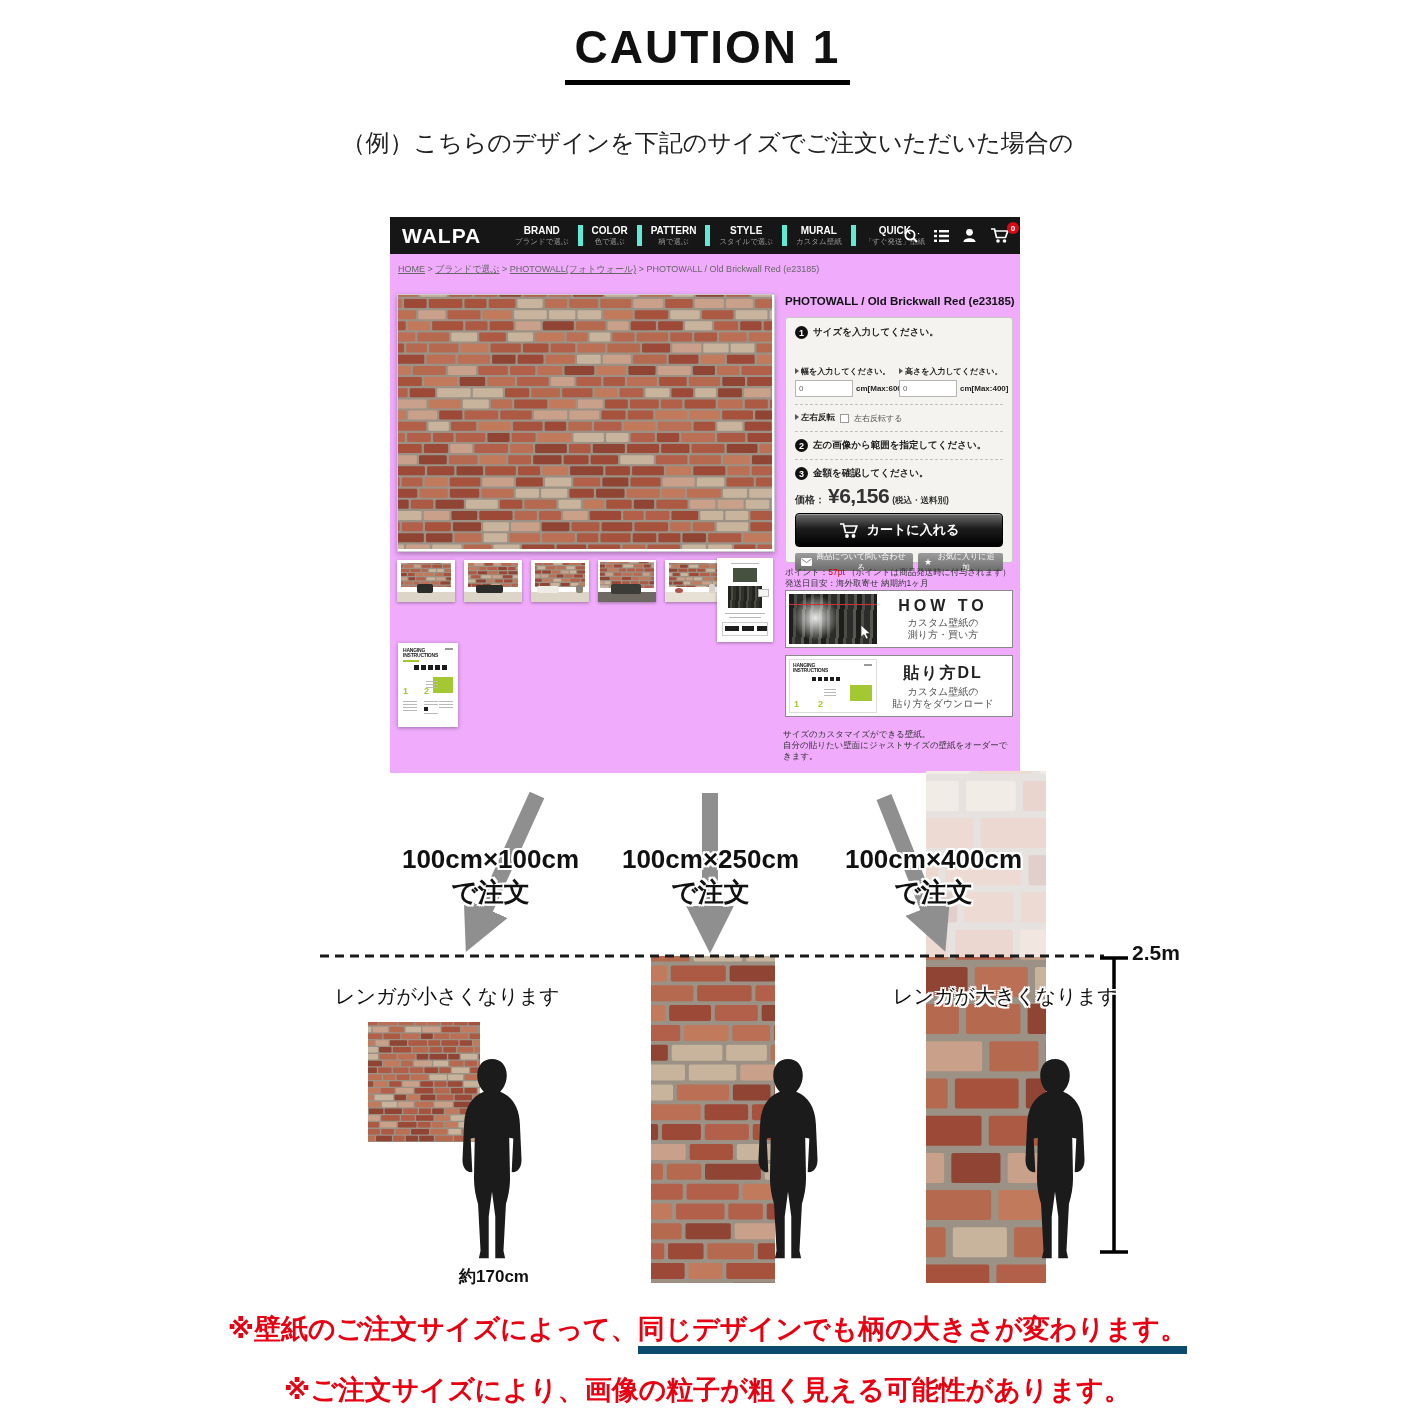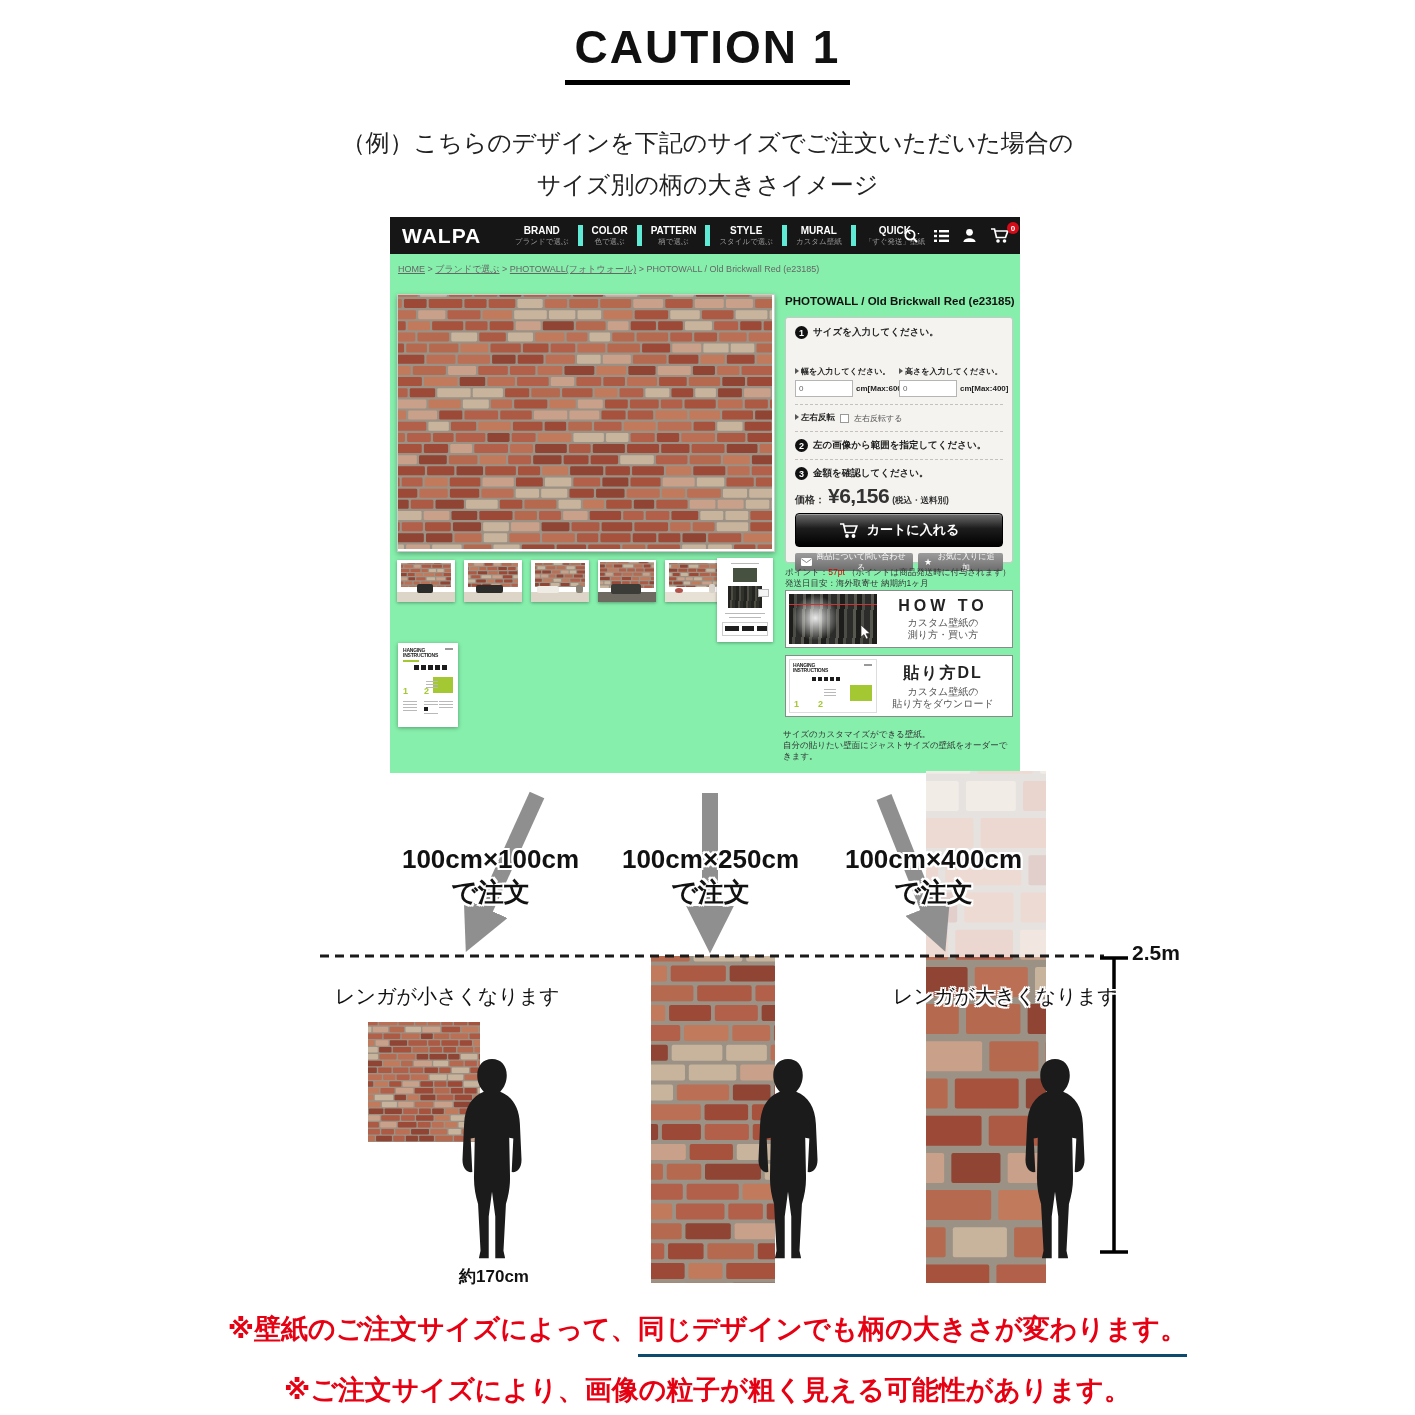--- a/index.html
+++ b/index.html
@@ -7,21 +7,21 @@
         font-family:"Liberation Sans","DejaVu Sans",sans-serif;color:#111;}
 
   
   .title-wrap{position:absolute;top:20px;left:0;width:100%;text-align:center;}
   .page-title{display:inline-block;font-size:46px;font-weight:bold;letter-spacing:2px;
               border-bottom:5px solid #000;padding:0 10px 6px;}
   .subtitle{position:absolute;top:122px;left:0;width:100%;text-align:center;
             font-size:24px;line-height:42px;color:#222;}
 
   
-  .site{position:absolute;left:390px;top:217px;width:630px;height:556px;background:#86efac;font-size:9px;}
+  .site{position:absolute;left:390px;top:217px;width:630px;height:556px;background:#f0abfc;font-size:9px;}
   .navbar{position:absolute;left:0;top:0;width:630px;height:37px;background:#161616;}
   .logo{position:absolute;left:12px;top:7px;font-size:21px;font-weight:bold;color:#fff;letter-spacing:1px;}
   .nav-items{position:absolute;left:116px;top:0;height:37px;display:flex;align-items:center;}
   .nav-item{padding:0 9px;text-align:center;border-left:5px solid #5eead4;cursor:pointer;}
   .nav-item:first-child{border-left:none;}
   .nav-label{font-size:10px;font-weight:bold;color:#fff;line-height:12px;}
   .nav-sub{font-size:7.5px;color:#9a9a9a;line-height:9px;}
   .nav-icons{position:absolute;right:10px;top:0;height:37px;display:flex;align-items:center;gap:13px;}
   .nav-ico{position:relative;display:inline-flex;}
   .cart-badge{position:absolute;right:-9px;top:-5px;width:12px;height:12px;border-radius:50%;
@@ -112,33 +112,32 @@
   .person{position:absolute;width:82px;height:206px;z-index:25;fill:#1b1b1b;}
   .person-h{position:absolute;left:438px;top:1265px;width:112px;text-align:center;z-index:30;
             font-size:17px;font-weight:bold;}
   .wall-h{position:absolute;left:1132px;top:941px;z-index:30;font-size:21px;font-weight:bold;}
 
   
   .warn{position:absolute;left:0;width:100%;text-align:center;z-index:30;
         font-size:27px;font-weight:bold;color:#e60012;}
   .warn1{top:1311px;}
   .warn2{top:1372px;}
-  .warn-u{border-bottom:3px solid #0c4a6e;padding-bottom:10px;}
+  .warn-u{border-bottom:8px solid #0c4a6e;padding-bottom:2px;}
 </style>
 </head>
 <body>
 
 <div class="page">
 
   <div class="title-wrap">
     <span class="page-title">CAUTION 1</span>
   </div>
   <div class="subtitle">
     <div>（例）こちらのデザインを下記のサイズでご注文いただいた場合の</div>
-    <div>サイズ別の柄の大きさイメージ</div>
   </div>
 
   <div class="site">
 
     <div class="navbar">
       <div class="logo">WALPA</div>
       <div class="nav-items">
         <div class="nav-item">
           <div class="nav-label">BRAND</div>
           <div class="nav-sub">ブランドで選ぶ</div>

